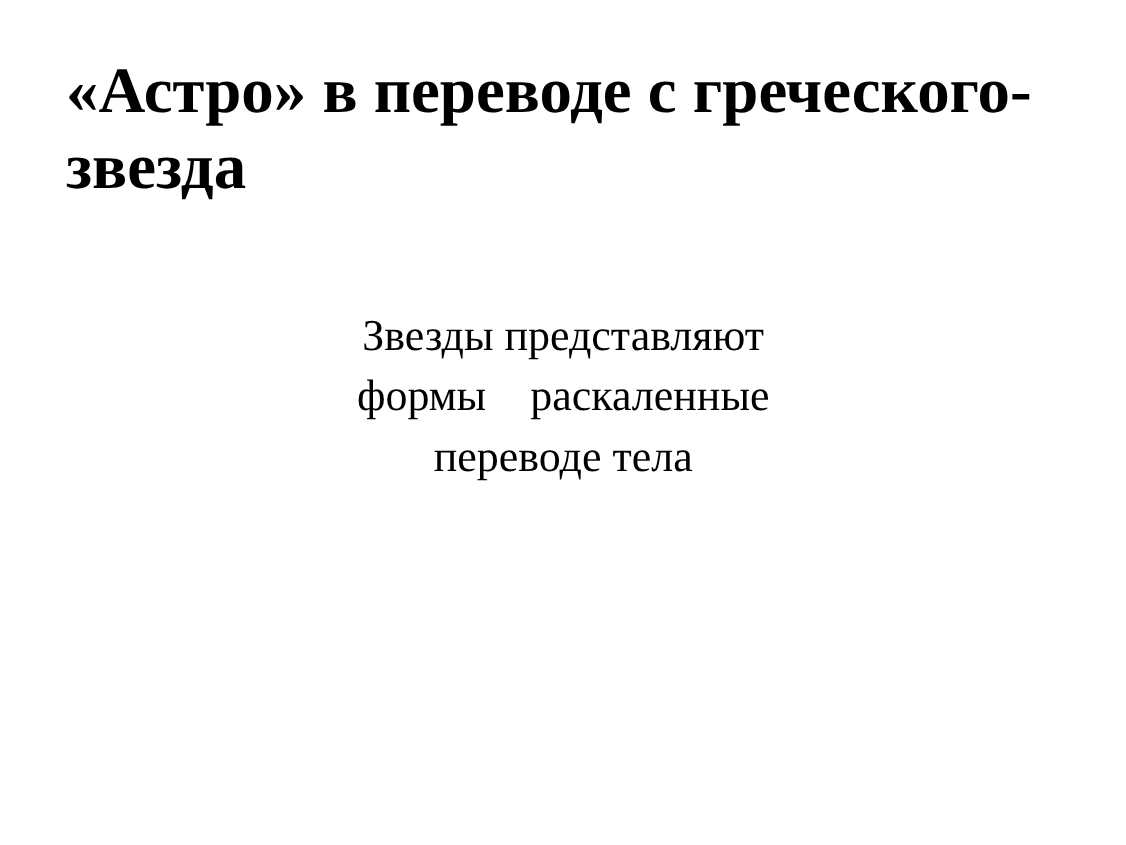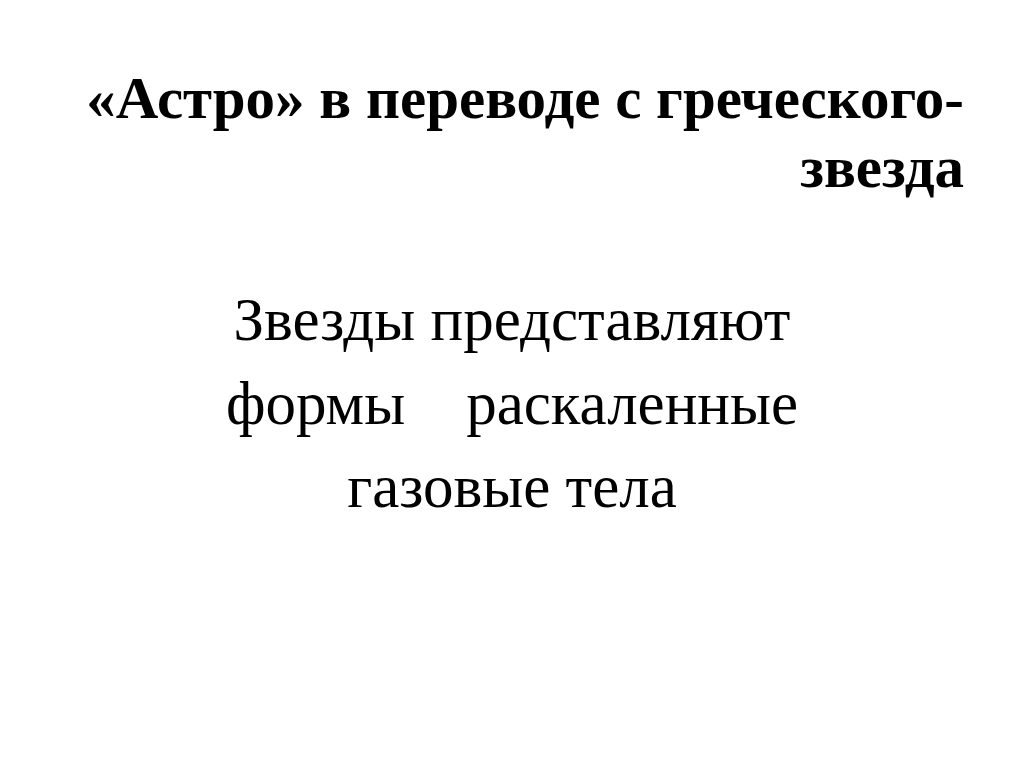--- a/index.html
+++ b/index.html
@@ -16,50 +16,50 @@
   }
   .slide {
     width: 1024px;
     height: 768px;
     box-sizing: border-box;
     position: relative;
     display: block;
   }
   .slide-title {
     position: absolute;
-    top: 24px;
+    top: 8px;
     left: 60px;
     width: 904px;
-    text-align: right;
+    text-align: left;
     font-size: 59px;
     line-height: 1.18;
     font-weight: bold;
     letter-spacing: 0px;
   }
   .slide-body {
     position: absolute;
     top: 278px;
     left: 110px;
     width: 804px;
     text-align: center;
-    font-size: 61px;
+    font-size: 40px;
     line-height: 1.37;
     font-weight: normal;
   }
   .body-line {
     display: block;
     white-space: pre;
   }
 </style>
 </head>
 <body>
 
 <div class="slide">
 
   <h1 class="slide-title">«Астро» в переводе с греческого-звезда</h1>
 
   <div class="slide-body">
     <span class="body-line">Звезды представляют</span>
     <span class="body-line">формы    раскаленные</span>
-    <span class="body-line">газовые тела</span>
+    <span class="body-line">переводе тела</span>
   </div>
 
 </div>
 
 </body></html>

